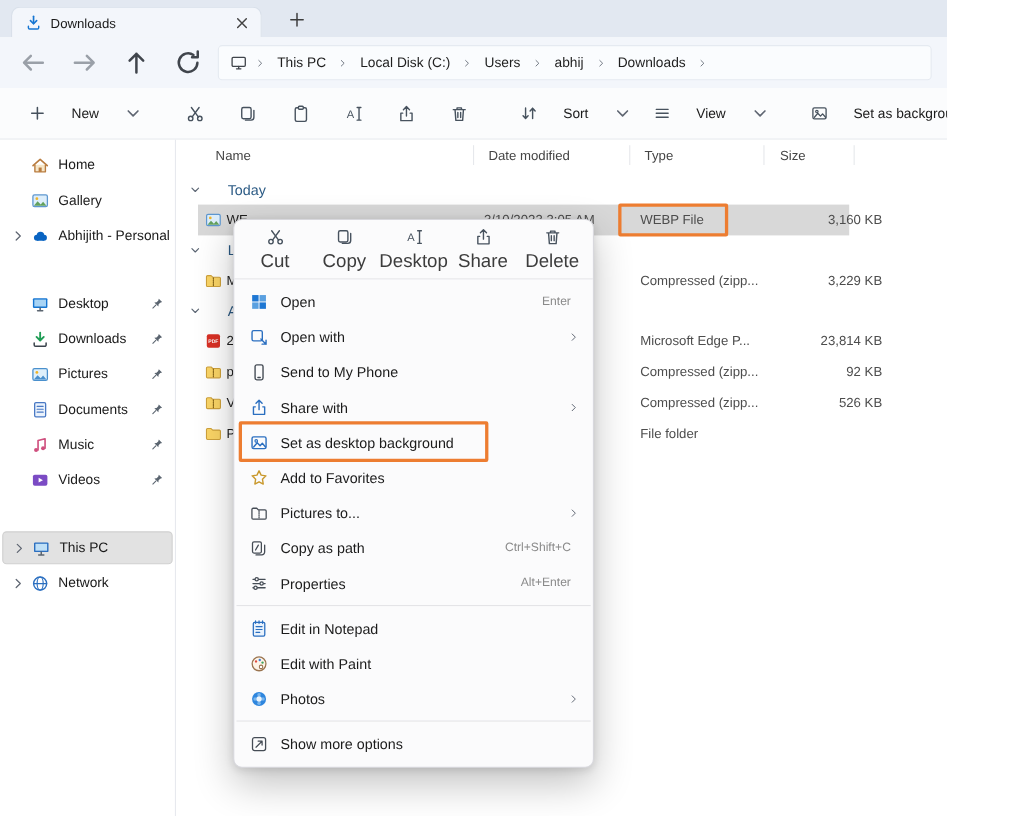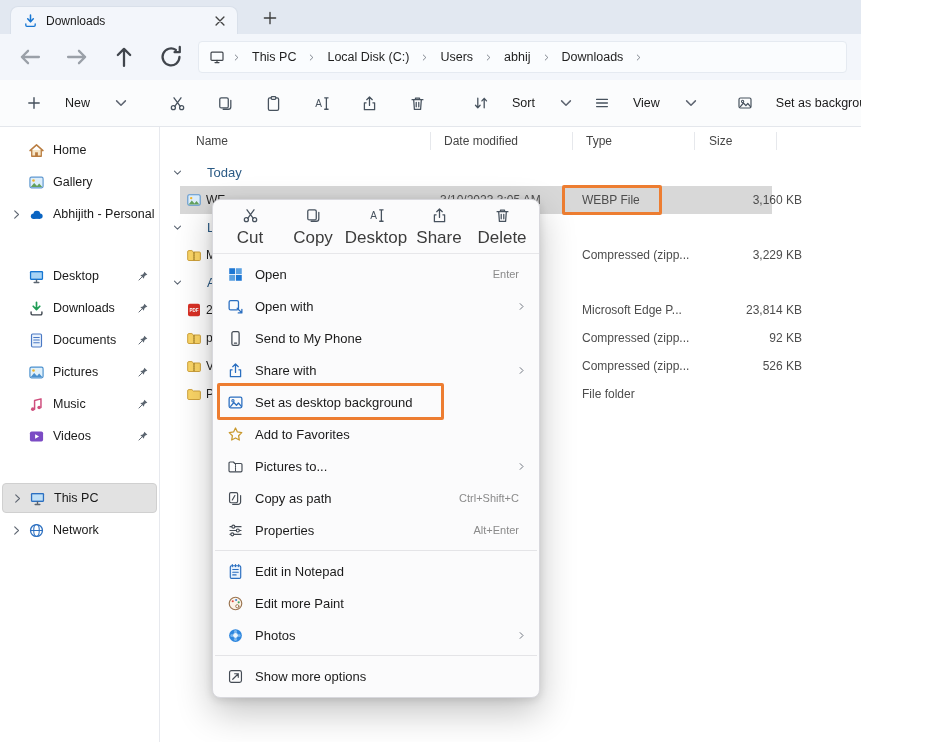--- a/index.html
+++ b/index.html
@@ -383,42 +383,42 @@
           <svg viewBox="0 0 16 16" fill="none" stroke-linecap="round" stroke-linejoin="round">
             <path d="M9.8 2.2 13.8 6.2 11.6 6.9 9.6 8.9 9.3 11.6 4.4 6.7 7.1 6.4 9.1 4.4z" fill="#5b6570" stroke="none"></path>
             <path d="M6.2 9.8 2.6 13.4" stroke="#5b6570" stroke-width="1.3"></path>
           </svg>
         </span>
       </div>
       <div class="sb-item">
         <span class="ic sb-chev"></span>
         <span class="ic sb-icon">
           <svg viewBox="0 0 16 16" fill="none" stroke-linecap="round" stroke-linejoin="round">
-            <rect x="3.3" y="1.9" width="9.4" height="12.2" rx="1.1" fill="#eaf2fc" stroke="#4a79c4" stroke-width="1.1"></rect>
-            <path d="M5.4 5.1h5.2M5.4 7.6h5.2M5.4 10.1h5.2" stroke="#4a79c4" stroke-width="1"></path>
-          </svg>
-        </span>
-        <span class="sb-label">Documents</span>
-        <span class="ic sb-pin">
-          <svg viewBox="0 0 16 16" fill="none" stroke-linecap="round" stroke-linejoin="round">
-            <path d="M9.8 2.2 13.8 6.2 11.6 6.9 9.6 8.9 9.3 11.6 4.4 6.7 7.1 6.4 9.1 4.4z" fill="#5b6570" stroke="none"></path>
-            <path d="M6.2 9.8 2.6 13.4" stroke="#5b6570" stroke-width="1.3"></path>
-          </svg>
-        </span>
-      </div>
-      <div class="sb-item">
-        <span class="ic sb-chev"></span>
-        <span class="ic sb-icon">
-          <svg viewBox="0 0 16 16" fill="none" stroke-linecap="round" stroke-linejoin="round">
             <rect x="1.8" y="3" width="12.4" height="10" rx="1.4" fill="#dff0fb" stroke="#4a90cd" stroke-width="1.1"></rect>
             <circle cx="5.2" cy="6.2" r="1.2" fill="#f0b429" stroke="none"></circle>
             <path d="M2.6 12.2l3.2-3.7 2.7 2.7 2-2.3 2.9 3.3z" fill="#4a90cd" stroke="none"></path>
           </svg>
         </span>
         <span class="sb-label">Pictures</span>
+        <span class="ic sb-pin">
+          <svg viewBox="0 0 16 16" fill="none" stroke-linecap="round" stroke-linejoin="round">
+            <path d="M9.8 2.2 13.8 6.2 11.6 6.9 9.6 8.9 9.3 11.6 4.4 6.7 7.1 6.4 9.1 4.4z" fill="#5b6570" stroke="none"></path>
+            <path d="M6.2 9.8 2.6 13.4" stroke="#5b6570" stroke-width="1.3"></path>
+          </svg>
+        </span>
+      </div>
+      <div class="sb-item">
+        <span class="ic sb-chev"></span>
+        <span class="ic sb-icon">
+          <svg viewBox="0 0 16 16" fill="none" stroke-linecap="round" stroke-linejoin="round">
+            <rect x="3.3" y="1.9" width="9.4" height="12.2" rx="1.1" fill="#eaf2fc" stroke="#4a79c4" stroke-width="1.1"></rect>
+            <path d="M5.4 5.1h5.2M5.4 7.6h5.2M5.4 10.1h5.2" stroke="#4a79c4" stroke-width="1"></path>
+          </svg>
+        </span>
+        <span class="sb-label">Documents</span>
         <span class="ic sb-pin">
           <svg viewBox="0 0 16 16" fill="none" stroke-linecap="round" stroke-linejoin="round">
             <path d="M9.8 2.2 13.8 6.2 11.6 6.9 9.6 8.9 9.3 11.6 4.4 6.7 7.1 6.4 9.1 4.4z" fill="#5b6570" stroke="none"></path>
             <path d="M6.2 9.8 2.6 13.4" stroke="#5b6570" stroke-width="1.3"></path>
           </svg>
         </span>
       </div>
       <div class="sb-item">
         <span class="ic sb-chev"></span>
         <span class="ic sb-icon">
@@ -764,21 +764,21 @@
         <div class="menu-item">
           <span class="ic mi-icon">
             <svg viewBox="0 0 16 16" fill="none" stroke-linecap="round" stroke-linejoin="round">
               <circle cx="8" cy="8" r="5.9" fill="#fdf3e7" stroke="#9a7450" stroke-width="1.1"></circle>
               <circle cx="5.4" cy="5.9" r="1" fill="#e04a3f" stroke="none"></circle>
               <circle cx="8.6" cy="4.7" r="1" fill="#3f7fd6" stroke="none"></circle>
               <circle cx="11" cy="6.9" r="1" fill="#3da45c" stroke="none"></circle>
               <circle cx="9.7" cy="10.6" r="1.5" fill="#fff" stroke="#9a7450" stroke-width=".9"></circle>
             </svg>
           </span>
-          <span class="mi-label">Edit more Paint</span>
+          <span class="mi-label">Edit with Paint</span>
         </div>
         <div class="menu-item">
           <span class="ic mi-icon">
             <svg viewBox="0 0 16 16" fill="none" stroke-linecap="round" stroke-linejoin="round">
               <circle cx="8" cy="8" r="6" fill="#2e86de" stroke="none"></circle>
               <circle cx="8" cy="4.4" r="1.5" fill="#7ab5ec" stroke="none"></circle>
               <circle cx="11.4" cy="8" r="1.5" fill="#7ab5ec" stroke="none"></circle>
               <circle cx="8" cy="11.6" r="1.5" fill="#7ab5ec" stroke="none"></circle>
               <circle cx="4.6" cy="8" r="1.5" fill="#7ab5ec" stroke="none"></circle>
               <circle cx="8" cy="8" r="2.3" fill="#eaf4fd" stroke="none"></circle>

